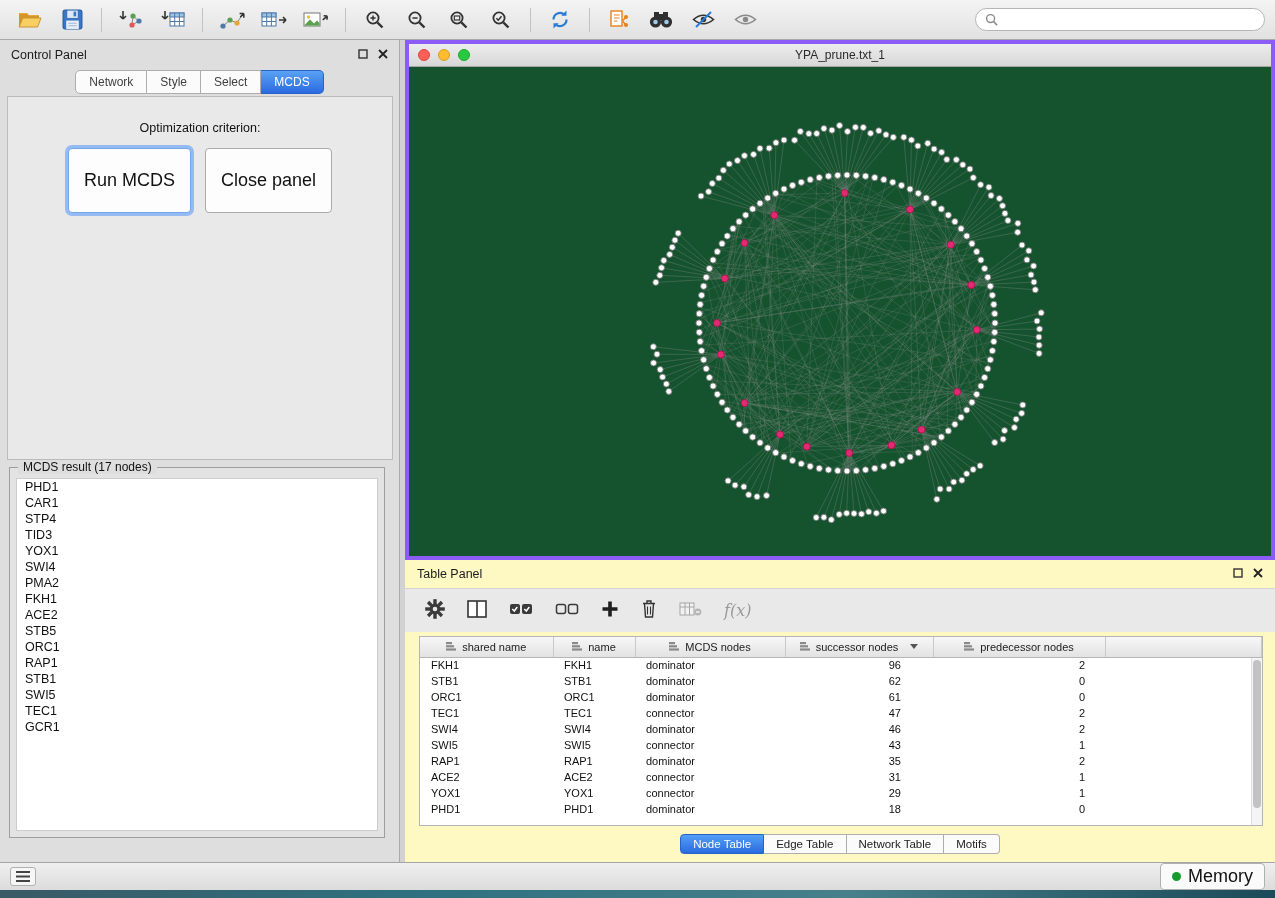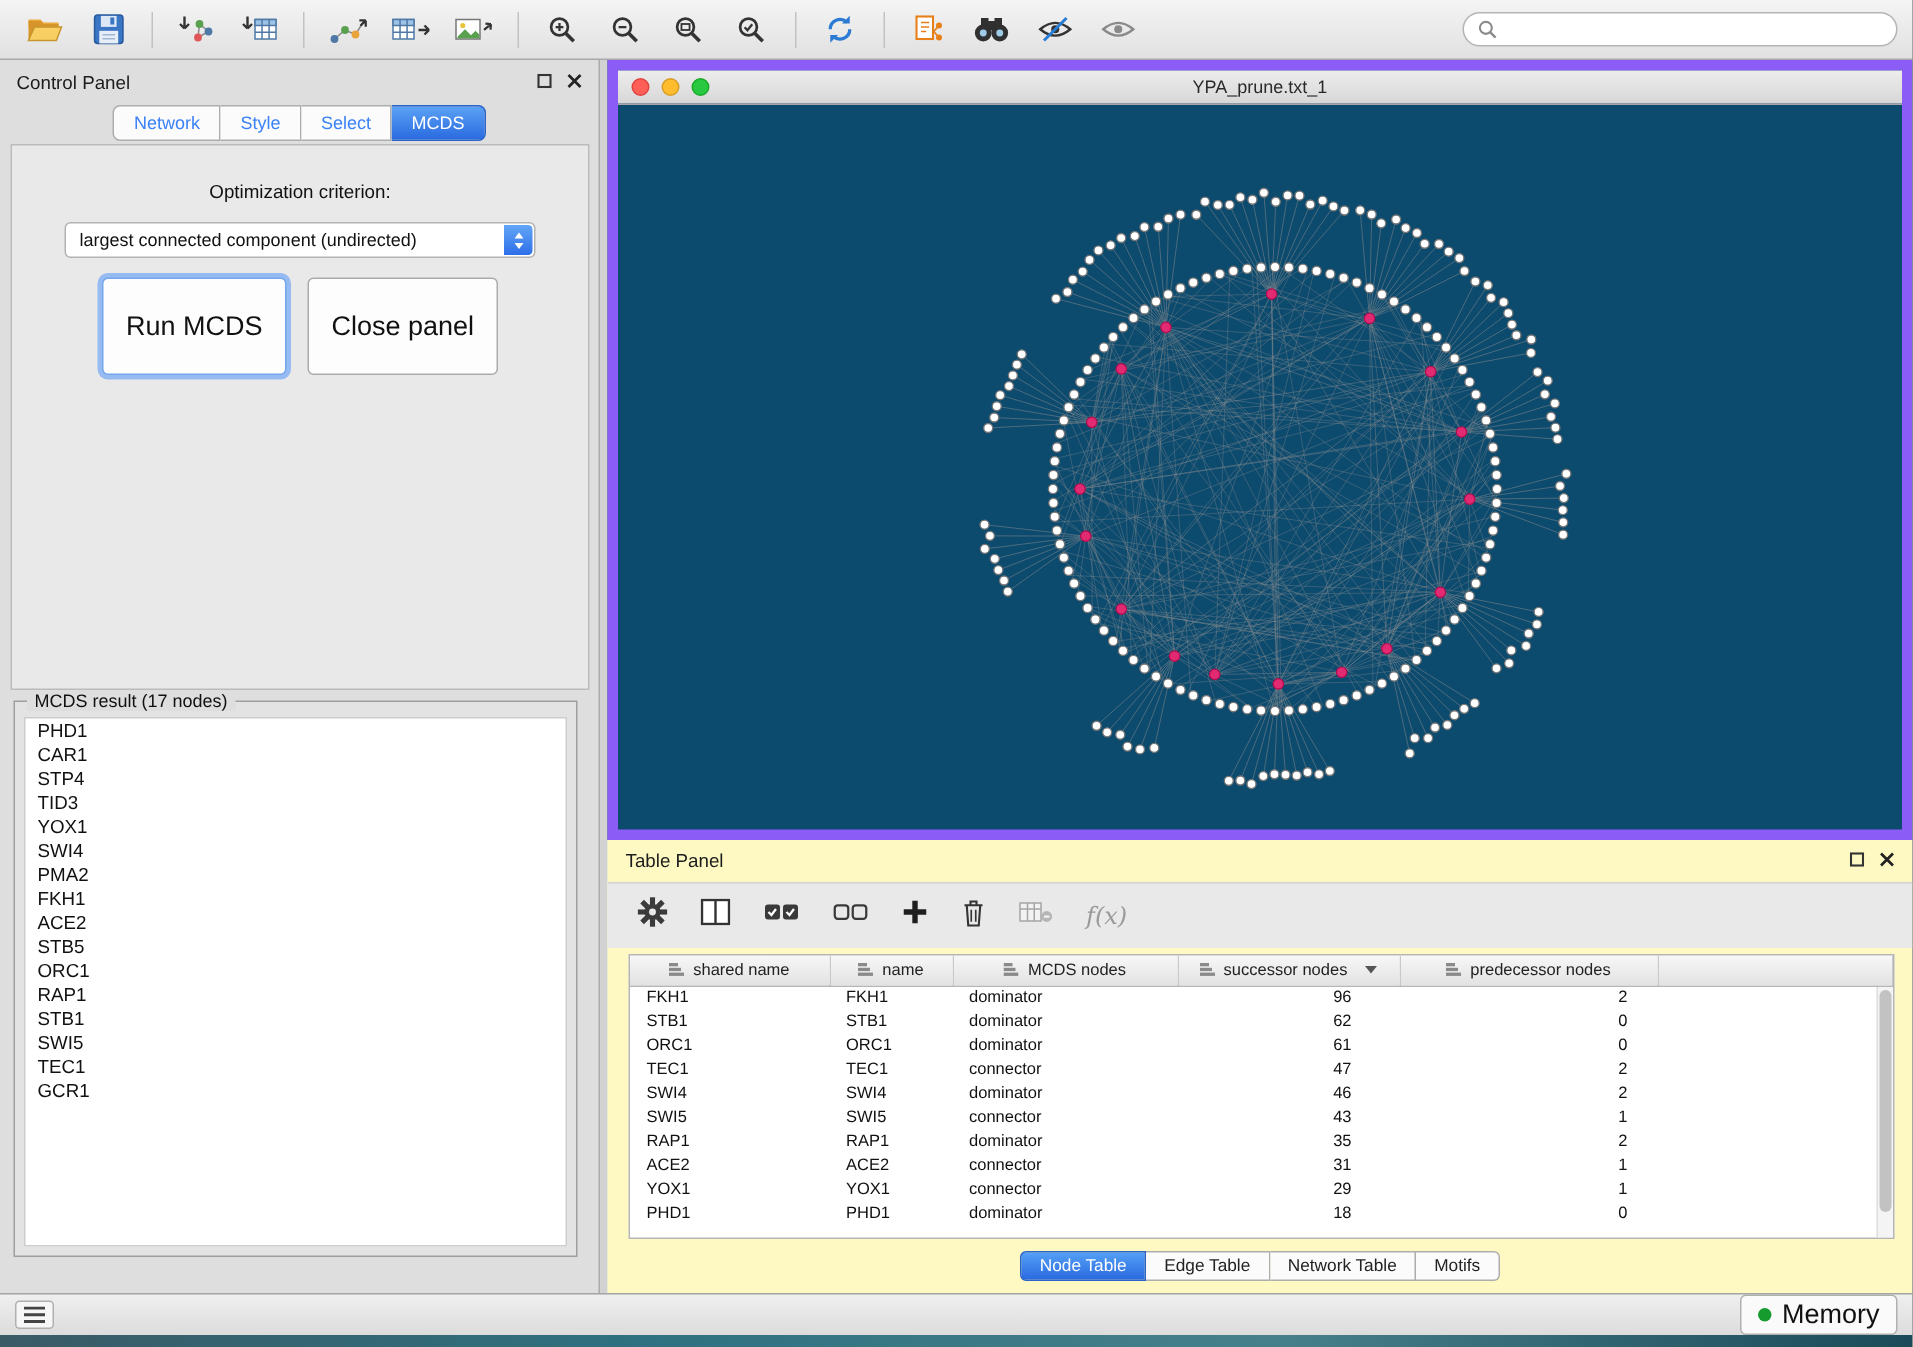--- a/index.html
+++ b/index.html
@@ -14,21 +14,21 @@
   .tb-sep { width:1px; height:24px; background:#c2c2c2; margin:0 7px; }
   .search-box { margin-left:auto; width:290px; height:23px; background:#fff; border:1px solid #b5b5b5;
     border-radius:12px; display:flex; align-items:center; padding:0 9px; gap:6px; }
   .search-box input { border:none; outline:none; flex:1; font-size:12px; background:transparent; }
 
   
   .control-panel { position:absolute; left:0; top:40px; width:400px; height:822px; background:#dedede; border-right:1px solid #ababab; }
   .cp-header { height:30px; display:flex; align-items:center; padding:0 11px; font-size:12.5px; color:#1c1c1c; }
   .panel-win-icons { margin-left:auto; display:flex; gap:10px; align-items:center; }
   .cp-tabs { display:flex; justify-content:center; }
-  .cp-tab { font-size:12px; padding:4px 13px; background:#fbfbfb; border:1px solid #adadad; border-left:none; color:#3b82f6; cursor:default; }
+  .cp-tab { font-size:12px; padding:4px 13px; background:#fbfbfb; border:1px solid #adadad; border-left:none; color:#404040; cursor:default; }
   .cp-tab:first-child { border-left:1px solid #adadad; border-radius:5px 0 0 5px; }
   .cp-tab:last-child { border-radius:0 5px 5px 0; }
   .cp-tab.active { background:linear-gradient(#5aa2f5,#2a6ae0); border-color:#2a63c8; color:#fff; }
   .cp-pane { position:absolute; left:7px; top:56px; width:386px; height:364px; background:#e9e9e9; border:1px solid #bbb; }
   .opt-label { margin-top:24px; text-align:center; font-size:12.5px; color:#111; }
   .dropdown { position:relative; margin:13px auto 0; width:314px; height:24px; background:#fff; border:1px solid #b3b3b3;
     border-radius:4px; font-size:12px; display:flex; align-items:center; padding-left:9px; color:#111; cursor:default; }
   .dd-stepper { position:absolute; right:1px; top:1px; bottom:1px; width:19px;
     background:linear-gradient(#62a6f7,#2e6ee8); border-radius:0 3px 3px 0;
     display:flex; flex-direction:column; align-items:center; justify-content:center; gap:3px; }
@@ -41,21 +41,21 @@
   .result-box { position:absolute; left:9px; top:427px; width:376px; height:371px; border:1px solid #9e9e9e; background:#e3e3e3; }
   .result-legend { position:absolute; top:-8px; left:8px; background:#dedede; padding:0 5px; font-size:12px; color:#111; }
   .result-list { position:absolute; left:6px; right:6px; top:10px; bottom:6px; background:#fff; border:1px solid #cdcdcd; overflow:hidden; }
   .mcds-item { font-size:12.5px; line-height:16px; padding-left:8px; color:#111; }
 
   
   .splitter { position:absolute; left:400px; top:40px; width:5px; height:822px; background:#d2d2d2; }
 
   
   .right-side { position:absolute; left:405px; top:40px; width:870px; height:822px; }
-  .net-view { position:absolute; left:0; top:0; width:870px; height:520px; background:#0c4a6e; border:7px solid #8b5cf6; }
+  .net-view { position:absolute; left:0; top:0; width:870px; height:520px; background:#14532d; border:4px solid #8b5cf6; }
   .net-title { height:23px; background:linear-gradient(#ededed,#d7d7d7); border-bottom:1px solid #a5a5a5;
     position:relative; display:flex; align-items:center; justify-content:center; font-size:12px; color:#2a2a2a; }
   .lights { position:absolute; left:9px; top:5px; display:flex; gap:8px; }
   .light { width:12px; height:12px; border-radius:50%; cursor:default; }
   .light.red { background:#ff5f57; border:1px solid #e0443e; }
   .light.yellow { background:#febc2e; border:1px solid #d89e24; }
   .light.green { background:#28c840; border:1px solid #1aab29; }
   #network-svg { display:block; }
 
   
@@ -258,27 +258,20 @@
       </span>
     </div>
     <div class="cp-tabs">
       <span class="cp-tab">Network</span>
       <span class="cp-tab">Style</span>
       <span class="cp-tab">Select</span>
       <span class="cp-tab active">MCDS</span>
     </div>
     <div class="cp-pane">
       <div class="opt-label">Optimization criterion:</div>
-      <div class="dropdown">
-        <span>largest connected component (undirected)</span>
-        <span class="dd-stepper">
-          <span class="tri-up"></span>
-            <span class="tri-dn"></span>
-        </span>
-      </div>
       <div class="btn-row">
         <button class="btn focused">Run MCDS</button>
         <button class="btn">Close panel</button>
       </div>
     </div>
     <div class="result-box">
       <span class="result-legend">MCDS result (17 nodes)</span>
       <div class="result-list">
           <div class="mcds-item">PHD1</div>
           <div class="mcds-item">CAR1</div>

